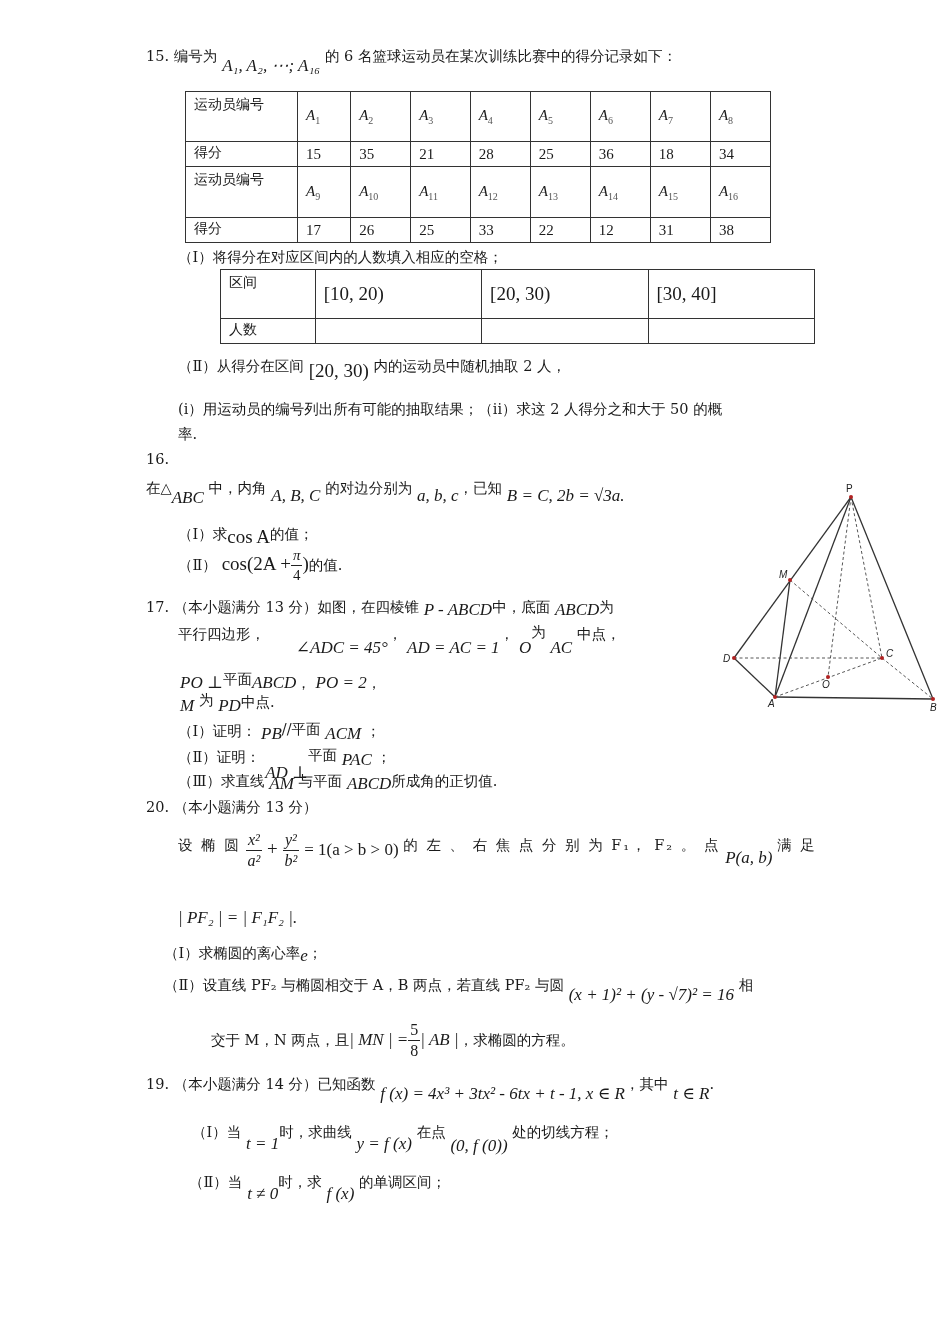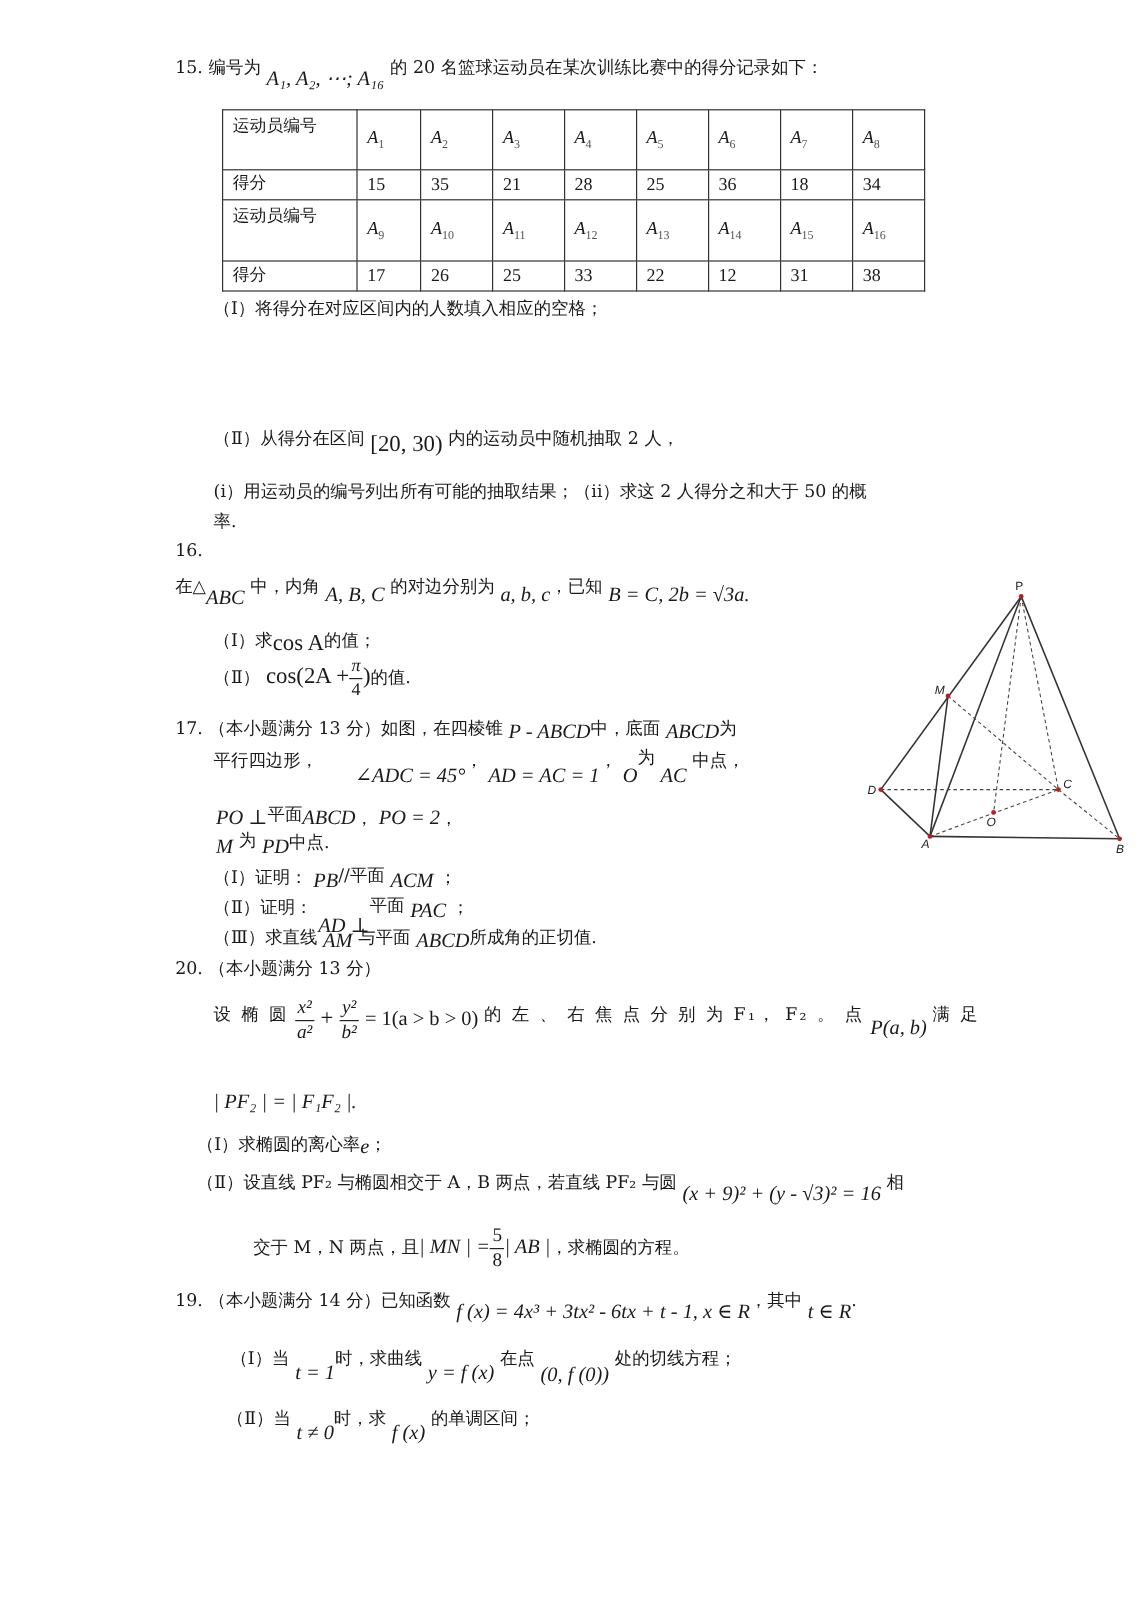--- a/index.html
+++ b/index.html
@@ -22,21 +22,21 @@
   svg text { font-family: "Liberation Sans", sans-serif; font-style: italic; font-size: 10px; fill: #222; }
 </style>
 </head>
 <body>
 
 <div>
   <div class="abs" style="left:146px; top:45px;">
     <span class="cn">15.</span>
     <span class="cn">编号为</span>
     <span class="m" style="position:relative; top:10px;text-align:center;">A₁, A₂, ⋯; A₁₆</span>
-    <span class="cn">的 20 名篮球运动员在某次训练比赛中的得分记录如下：</span>
+    <span class="cn">的 6 名篮球运动员在某次训练比赛中的得分记录如下：</span>
   </div>
 
   <table class="grid" style="left:185px; top:91px; width:586px;">
     <tbody>
         <tr style="height:50px;">
       <td class="hdr" style="width:95px;">运动员编号</td>
       <td class="aid">A<sub>1</sub></td>
       <td class="aid">A<sub>2</sub></td>
       <td class="aid">A<sub>3</sub></td>
       <td class="aid">A<sub>4</sub></td>
@@ -78,20 +78,32 @@
       <td>31</td>
       <td>38</td>
     </tr>
   </tbody>
     </table>
 
   <div class="abs cn" style="left:178px; top:248px;">（Ⅰ）将得分在对应区间内的人数填入相应的空格；</div>
 
   <table class="grid" style="left:220px; top:269px; width:595px;">
     <tbody>
+        <tr style="height:49px;">
+      <td class="hdr" style="width:78px;">区间</td>
+      <td class="mr" style="font-size:19px;">[10, 20)</td>
+      <td class="mr" style="font-size:19px;">[20, 30)</td>
+      <td class="mr" style="font-size:19px;">[30, 40]</td>
+    </tr>
+    <tr style="height:25px;">
+      <td class="hdr" style="padding-top:2px;">人数</td>
+      <td style="width:150px;"></td>
+      <td style="width:150px;"></td>
+      <td style="width:150px;"></td>
+    </tr>
   </tbody>
     </table>
 
   <div class="abs" style="left:178px; top:354px;">
     <span class="cn">（Ⅱ）从得分在区间</span>
     <span class="mr" style="font-size:19px; position:relative; top:6px;">[20, 30)</span>
     <span class="cn">内的运动员中随机抽取 2 人，</span>
   </div>
   <div class="abs cn" style="left:178px; top:400px;">(i）用运动员的编号列出所有可能的抽取结果；（ii）求这 2 人得分之和大于 50 的概</div>
   <div class="abs cn" style="left:178px; top:425px;">率.</div>
@@ -213,21 +225,21 @@
     <span class="cn" style="letter-spacing:2px; vertical-align:top; position:relative; top:4px;">的 左 、 右 焦 点 分 别 为 F₁， F₂ 。 点</span>
     <span class="m" style="position:relative; top:8px;">P(a, b)</span>
     <span class="cn" style="letter-spacing:2px; vertical-align:top; position:relative; top:4px;">满 足</span>
   </div>
   <div class="abs m" style="left:178px; top:908px;">| PF₂ | = | F₁F₂ |.</div>
   <div class="abs" style="left:164px; top:943px;">
     <span class="cn">（Ⅰ）求椭圆的离心率</span><span class="m" style="position:relative; top:3px;">e</span><span class="cn">；</span>
   </div>
   <div class="abs" style="left:164px; top:975px;">
     <span class="cn">（Ⅱ）设直线 PF₂ 与椭圆相交于 A，B 两点，若直线 PF₂ 与圆</span>
-    <span class="m" style="position:relative; top:10px;">(x + 9)² + (y - √3)² = 16</span>
+    <span class="m" style="position:relative; top:10px;">(x + 1)² + (y - √7)² = 16</span>
     <span class="cn">相</span>
   </div>
   <div class="abs" style="left:211px; top:1022px;">
     <span class="cn">交于 M，N 两点，且</span><span class="m">| MN | =</span><span class="frac mr" style="font-size:16px;"><span class="num">5</span><span class="den">8</span></span><span class="m">| AB |</span><span class="cn">，求椭圆的方程。</span>
   </div>
 </div>
 
 <div>
   <div class="abs" style="left:146px; top:1073px;">
     <span class="cn">19.</span>

